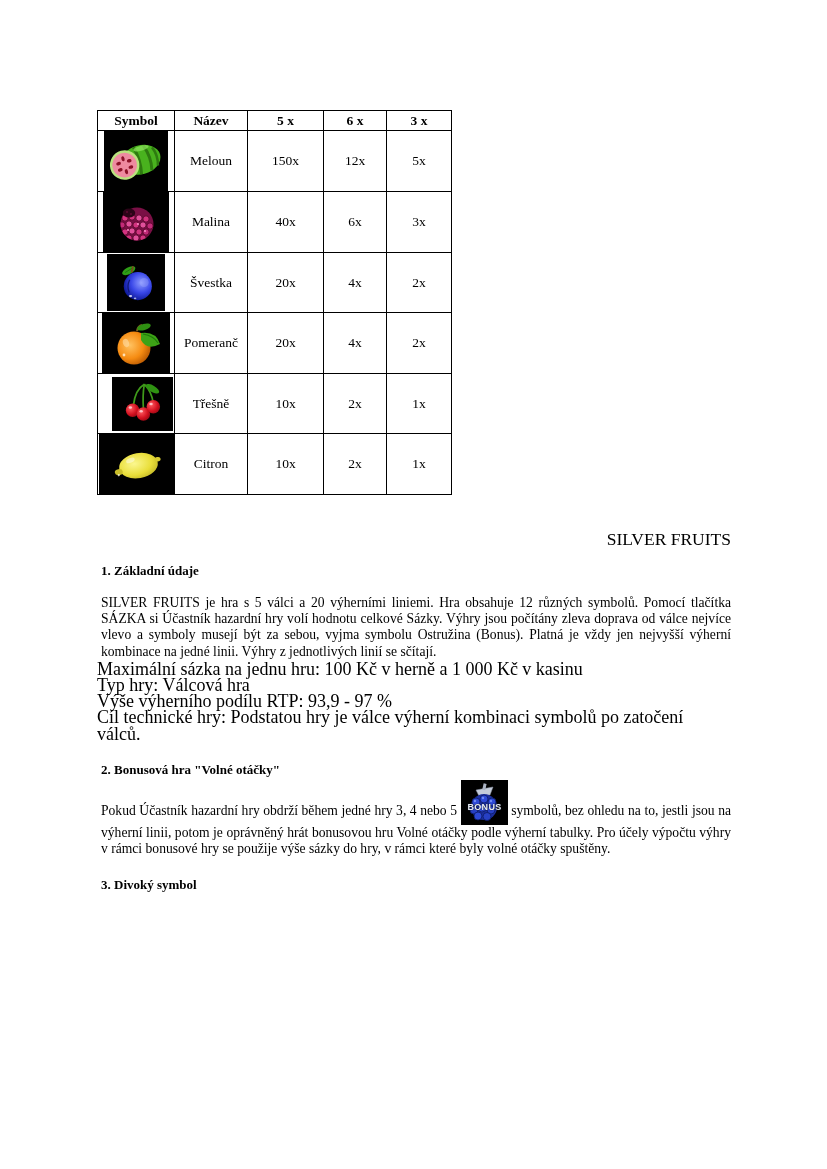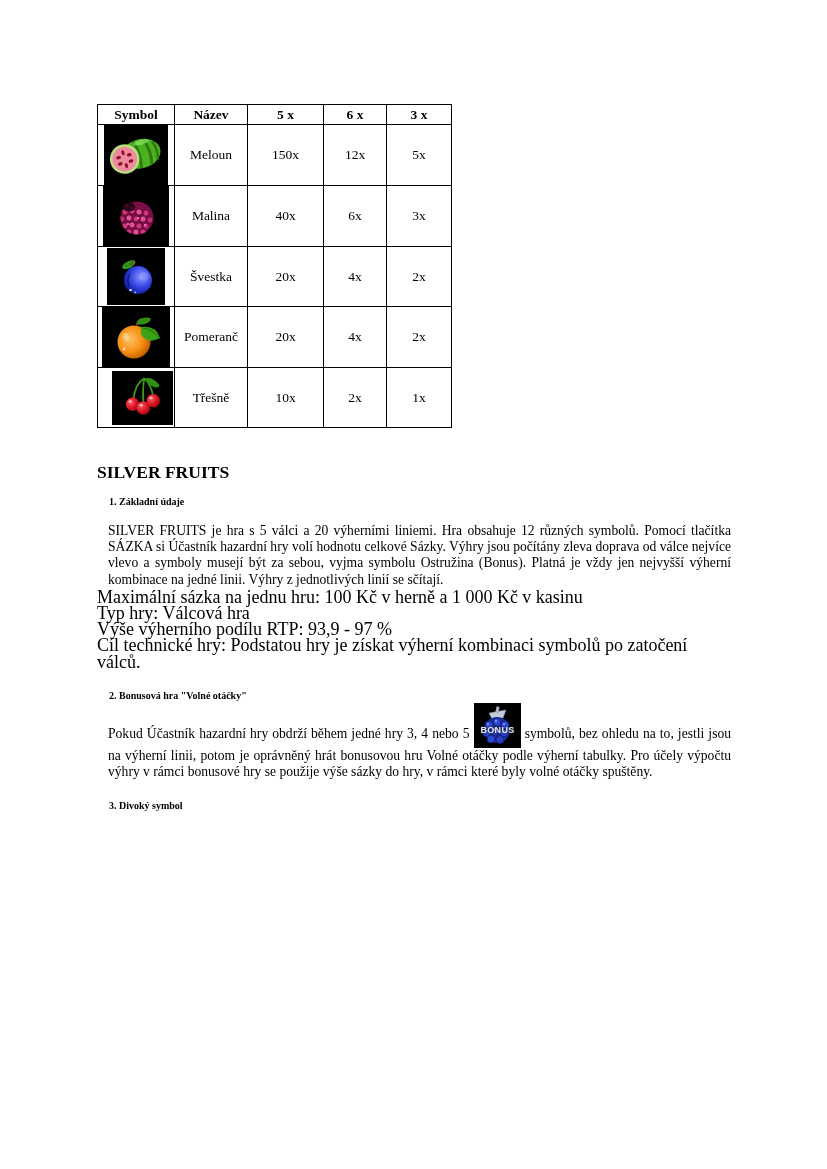--- a/index.html
+++ b/index.html
@@ -4,21 +4,21 @@
 <style>
   html,body { margin:0; padding:0; background:#ffffff; }
   .page {
     position: relative;
     width: 827px; height: 1169px;
     background: #ffffff;
     color: #000;
     font-family: "Liberation Serif", "DejaVu Serif", serif;
     overflow: hidden;
   }
-  .content { position: absolute; left: 97px; top: 104px; width: 634px; }
+  .content { position: absolute; left: 97px; top: 110px; width: 634px; }
 
   
   table.paytable { border-collapse: collapse; margin: 0 0 34px 0; }
   table.paytable th, table.paytable td {
     border: 1px solid #000; text-align: center; vertical-align: middle;
     font-size: 13.5px; padding: 0; white-space: nowrap;
   }
   table.paytable th { font-weight: bold; height: 19px; }
   table.paytable tbody tr { height: 60px; }
   td.name-cell { white-space: normal; padding: 0 2px; margin-left: 32px; }
@@ -29,25 +29,25 @@
   }
   .sym-box svg { width: 100%; height: 100%; display: block; }
   .sym-lemon   { width: 75px; }
   .sym-mystery { width: 75px; }
   .sym-orange  { width: 68px; }
   .sym-raspberry { width: 66px; }
   .sym-plum    { width: 58px; height: 57px; }
   .sym-cherries { width: 61px; height: 54px; margin: 0 1px 0 auto; }
 
   
-  .doc-title { text-align: left; font-size: 17.5px; font-weight: bold; margin: 0 0 13px 0; }
-  .sec-heading { font-size: 10px; font-weight: bold; margin: 0 0 16px 12px; }
+  .doc-title { text-align: right; font-size: 17.5px; font-weight: normal; margin: 0 0 13px 0; }
+  .sec-heading { font-size: 13px; font-weight: bold; margin: 0 0 16px 4px; }
   .sec-heading.tight { margin-bottom: 2px; }
   .sec-heading.gap-top { margin-top: 20px; }
-  .para { font-size: 13.6px; line-height: 16.2px; text-align: justify; margin: 0 0 1px 11px; }
+  .para { font-size: 13.6px; line-height: 16.2px; text-align: justify; margin: 0 0 1px 4px; }
   .param-lines { font-size: 18px; line-height: 16.2px; margin: 0; }
   .inline-icon {
     display: inline-block; width: 47px; height: 45px; background: #000;
     vertical-align: -10px;
   }
   .inline-icon svg { width: 100%; height: 100%; display: block; }
   .inline-icon.sm { width: 44px; height: 42px; }
   .defs-svg { position: absolute; width: 0; height: 0; overflow: hidden; }
 </style>
 </head>
@@ -349,33 +349,46 @@
                   <use href="#icon-cherries"></use>
                 </svg>
       </div>
     </td>
     <td class="name-cell">Třešně</td>
     <td class="v5">10x</td>
     <td class="v4">2x</td>
     <td class="v3">1x</td>
   </tr>
 
+  <tr>
+    <td class="sym-cell">
+      <div class="sym-box sym-lemon">
+        <svg preserveAspectRatio="xMidYMid meet">
+                  <use href="#icon-lemon"></use>
+                </svg>
+      </div>
+    </td>
+    <td class="name-cell">Citron</td>
+    <td class="v5">10x</td>
+    <td class="v4">2x</td>
+    <td class="v3">1x</td>
+  </tr>
 
 </tbody>
     </table>
 
     <div class="doc-title">SILVER FRUITS</div>
 
     <div class="sec-heading">1. Základní údaje</div>
     <p class="para">SILVER FRUITS je hra s 5 válci a 20 výherními liniemi. Hra obsahuje 12 různých symbolů. Pomocí tlačítka SÁZKA si Účastník hazardní hry volí hodnotu celkové Sázky. Výhry jsou počítány zleva doprava od válce nejvíce vlevo a symboly musejí být za sebou, vyjma symbolu Ostružina (Bonus). Platná je vždy jen nejvyšší výherní kombinace na jedné linii. Výhry z jednotlivých linií se sčítají.</p>
     <div class="param-lines">
       <div>Maximální sázka na jednu hru: 100 Kč v herně a 1 000 Kč v kasinu</div>
       <div>Typ hry: Válcová hra</div>
       <div>Výše výherního podílu RTP: 93,9 - 97 %</div>
-      <div>Cíl technické hry: Podstatou hry je získat výherní kombinaci symbolů po zatočení válců.</div>
+      <div>Cíl technické hry: Podstatou hry je válce výherní kombinaci symbolů po zatočení válců.</div>
     </div>
 
     <div class="sec-heading tight gap-top">2. Bonusová hra "Volné otáčky"</div>
     <p class="para"><span>Pokud Účastník hazardní hry obdrží během jedné hry 3, 4 nebo 5</span>
       <span class="inline-icon"><svg viewBox="0 0 45 45" preserveAspectRatio="xMidYMid meet">
             <use href="#icon-bonus"></use>
           </svg></span>
       <span>symbolů, bez ohledu na to, jestli jsou na výherní linii, potom je oprávněný hrát bonusovou hru Volné otáčky podle výherní tabulky. Pro účely výpočtu výhry v rámci bonusové hry se použije výše sázky do hry, v rámci které byly volné otáčky spuštěny.</span></p>
 
     <div class="sec-heading tight gap-top">3. Divoký symbol</div>

